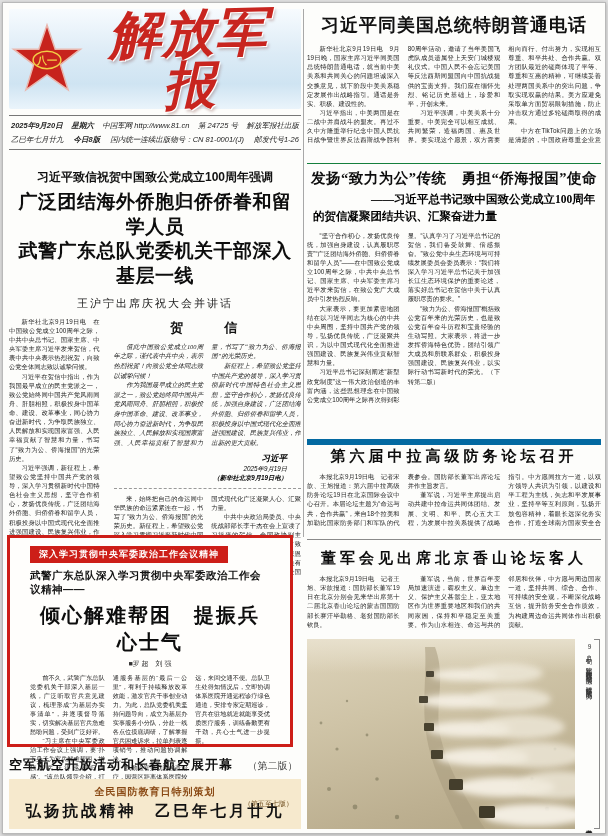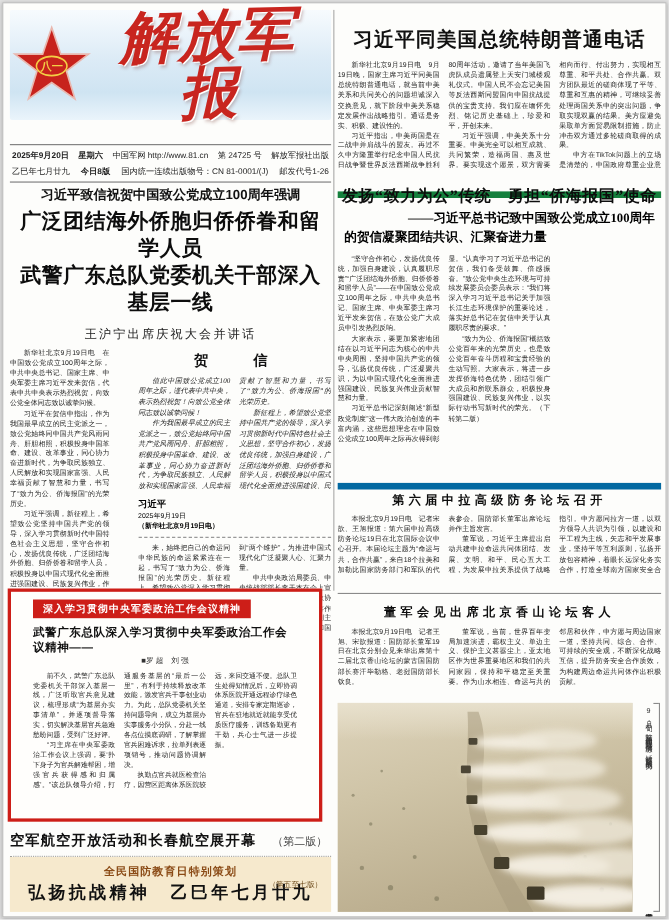--- a/index.html
+++ b/index.html
@@ -23,58 +23,58 @@
     border-radius:2px;
   }
   .star-wrap { width:76px; display:flex; justify-content:center; }
   .mast-title {
     flex:1; text-align:center;
     font-family:"DejaVu Serif", serif; font-weight:900; font-style:italic;
     font-size:52px; line-height:1; color:#c8251f; letter-spacing:1px;
     text-shadow:1px 1px 0 #ffffff, 2px 3px 3px rgba(90,20,10,.25);
     transform:rotate(-1.5deg); padding-right:8px;
   }
-  .dateline { border-top:1px solid #777; border-bottom:1px solid #777; margin-top:22px; padding:3px 2px; }
+  .dateline { border-top:1px solid #777; border-bottom:1px solid #777; margin-top:6px; padding:3px 2px;font-style:italic; }
   .dl-row { display:flex; justify-content:space-between; font-size:7.5px; color:#222; line-height:1.8; white-space:nowrap; }
   .dl-b { font-weight:bold; }
   
   .vrule { position:absolute; left:300px; top:6px; height:528px; border-left:1px solid #a8a8a8; }
   .body-sm { font-size:6.3px; line-height:1.45; color:#1c1c1c; overflow:hidden; }
   .para { margin:0; text-indent:2em; text-align:justify; }
   .cols3 { column-count:3; column-gap:8px; column-fill:auto; }
   .cols2 { column-count:2; column-gap:8px; column-fill:auto; }
   
-  .tr-art { position:absolute; left:304px; top:17px; width:294px; height:154px; border-bottom:6px solid #15803d; }
+  .tr-art { position:absolute; left:304px; top:6px; width:294px; height:154px; border-bottom:1px solid #15803d; }
   .tr-art h1 { margin:4px 0 7px 0; font-size:18px; text-align:center; letter-spacing:1px; color:#111; font-family:"Liberation Serif", serif; }
   .tr-body { height:108px; }
   
   .lead { position:absolute; left:6px; top:164px; width:292px; height:366px; }
   .lead .kicker { font-size:12px; font-weight:bold; text-align:center; margin:2px 0 4px 0; color:#111; }
   .lead .big { font-size:19px; font-weight:bold; text-align:center; line-height:1.3; letter-spacing:.5px; color:#0d0d0d; font-family:"Liberation Serif", serif; }
   .lead .subhead { font-size:11px; text-align:center; letter-spacing:2px; margin:7px 0 6px 0; color:#222; }
-  .lead-body { display:flex; height:272px;gap:12px; }
+  .lead-body { display:flex; height:272px; }
   .lead-col1 { flex:0 0 31%; padding-right:7px; border-right:none; }
   .lead-right { flex:1; padding-left:7px; }
   .letter-title { text-align:center; font-size:13px; font-weight:bold; letter-spacing:14px; font-family:"Liberation Serif", serif; margin:2px 0 5px 7px; color:#111; }
   .letter-text { font-family:"Liberation Serif", serif; font-style:italic; font-size:6.4px; line-height:1.5; height:108px; color:#222; overflow:hidden; }
-  .letter-sig { text-align:left; padding-right:14px; margin-top:3px; }
+  .letter-sig { text-align:right; padding-right:14px; margin-top:3px;font-style:italic; }
   .letter-sig .name { font-size:8.5px; font-weight:bold; }
   .letter-sig .date { font-size:6.3px; }
   .letter-sig .src { font-size:6.3px; font-weight:bold; }
   .dash-rule { border-top:1px dashed #999; margin:5px 0; }
   .lead-cont { height:84px; }
   
   .react { position:absolute; left:304px; top:164px; width:294px; height:272px; border-bottom:6px solid #0369a1; }
   .react h2 { margin:2px 0 3px 0; font-size:14.5px; text-align:center; letter-spacing:.5px; color:#0d0d0d; font-family:"Liberation Serif", serif; }
   .react .sub1 { font-size:11.5px; font-weight:bold; font-family:"Liberation Serif", serif; padding-left:64px; line-height:1.5; }
   .react .sub2 { font-size:11.5px; font-weight:bold; font-family:"Liberation Serif", serif; padding-left:6px; line-height:1.5; margin-bottom:5px; }
   .react-body { height:178px; }
   
   .forum { position:absolute; left:304px; top:440px; width:294px; height:96px; border-bottom:1px solid #8a8a8a; }
-  .forum h2, .meet h2 { margin:4px 0 6px 0; font-size:11px; text-align:center; letter-spacing:4px; color:#0d0d0d; font-family:"Liberation Serif", serif; }
+  .forum h2, .meet h2 { margin:4px 0 6px 0; font-size:15px; text-align:center; letter-spacing:4px; color:#0d0d0d; font-family:"Liberation Serif", serif; }
   .forum-body { height:62px; }
   .meet { position:absolute; left:304px; top:542px; width:294px; height:94px; }
   .meet-body { height:62px; }
   
   .redbox { position:absolute; left:4px; top:532px; width:286px; height:212px; border:3px solid #cd1e18; background:#fffefc; padding:5px 20px; box-sizing:border-box; }
   .badge { display:inline-block; background:#cd1e18; color:#fff; font-size:9px; font-weight:bold; padding:2px 9px; letter-spacing:1px; }
   .redbox .kicker { font-size:10.5px; font-weight:bold; margin-top:6px; color:#111; letter-spacing:.5px; }
   .redbox h2 { margin:5px 0 3px 0; font-size:20px; text-align:center; letter-spacing:2px; color:#0d0d0d; font-family:"Liberation Serif", serif; }
   .redbox .byline { text-align:center; font-size:7px; color:#333; margin-bottom:5px; }
   .red-body { height:108px; font-size:6.2px; }
@@ -197,20 +197,21 @@
     <h2>董军会见出席北京香山论坛客人</h2>
     <div class="body-sm cols3 meet-body">
         <p class="para">本报北京9月19日电　记者王旭、宋歆报道：国防部长董军19日在北京分别会见来华出席第十二届北京香山论坛的蒙古国国防部长赛汗毕勒格、老挝国防部长钦良。</p>
         <p class="para">董军说，当前，世界百年变局加速演进，霸权主义、单边主义、保护主义甚嚣尘上，亚太地区作为世界重要地区和我们的共同家园，保持和平稳定至关重要。作为山水相连、命运与共的邻居和伙伴，中方愿与周边国家一道，坚持共同、综合、合作、可持续的安全观，不断深化战略互信，提升防务安全合作质效，为构建周边命运共同体作出积极贡献。</p>
       </div>
   </div>
 
   <div class="redbox">
     <span class="badge">深入学习贯彻中央军委政治工作会议精神</span>
     <div class="kicker">武警广东总队深入学习贯彻中央军委政治工作会议精神——</div>
+    <h2>倾心解难帮困　提振兵心士气</h2>
     <div class="byline">■罗 超　刘 强</div>
     <div class="body-sm cols3 red-body">
         <p class="para">前不久，武警广东总队党委机关干部深入基层一线，广泛听取官兵意见建议，梳理形成“为基层办实事清单”，并逐项督导落实，切实解决基层官兵急难愁盼问题，受到广泛好评。</p>
         <p class="para">“习主席在中央军委政治工作会议上强调，要‘扑下身子为官兵解难帮困，增强官兵获得感和归属感’。”该总队领导介绍，打通服务基层的“最后一公里”，有利于持续释放改革效能，激发官兵干事创业动力。为此，总队党委机关坚持问题导向，成立为基层办实事服务小分队，分赴一线各点位摸底调研，了解掌握官兵困难诉求，拉单列表逐项销号，推动问题协调解决。</p>
         <p class="para">执勤点官兵就医检查治疗，因营区距离体系医院较远，来回交通不便。总队卫生处得知情况后，立即协调体系医院开通远程诊疗绿色通道，安排专家定期巡诊，官兵在驻地就近就能享受优质医疗服务，训练备勤更有干劲，兵心士气进一步提振。</p>
       </div>
   </div>
 
   <div class="airshow">
     <span class="h">空军航空开放活动和长春航空展开幕</span>

